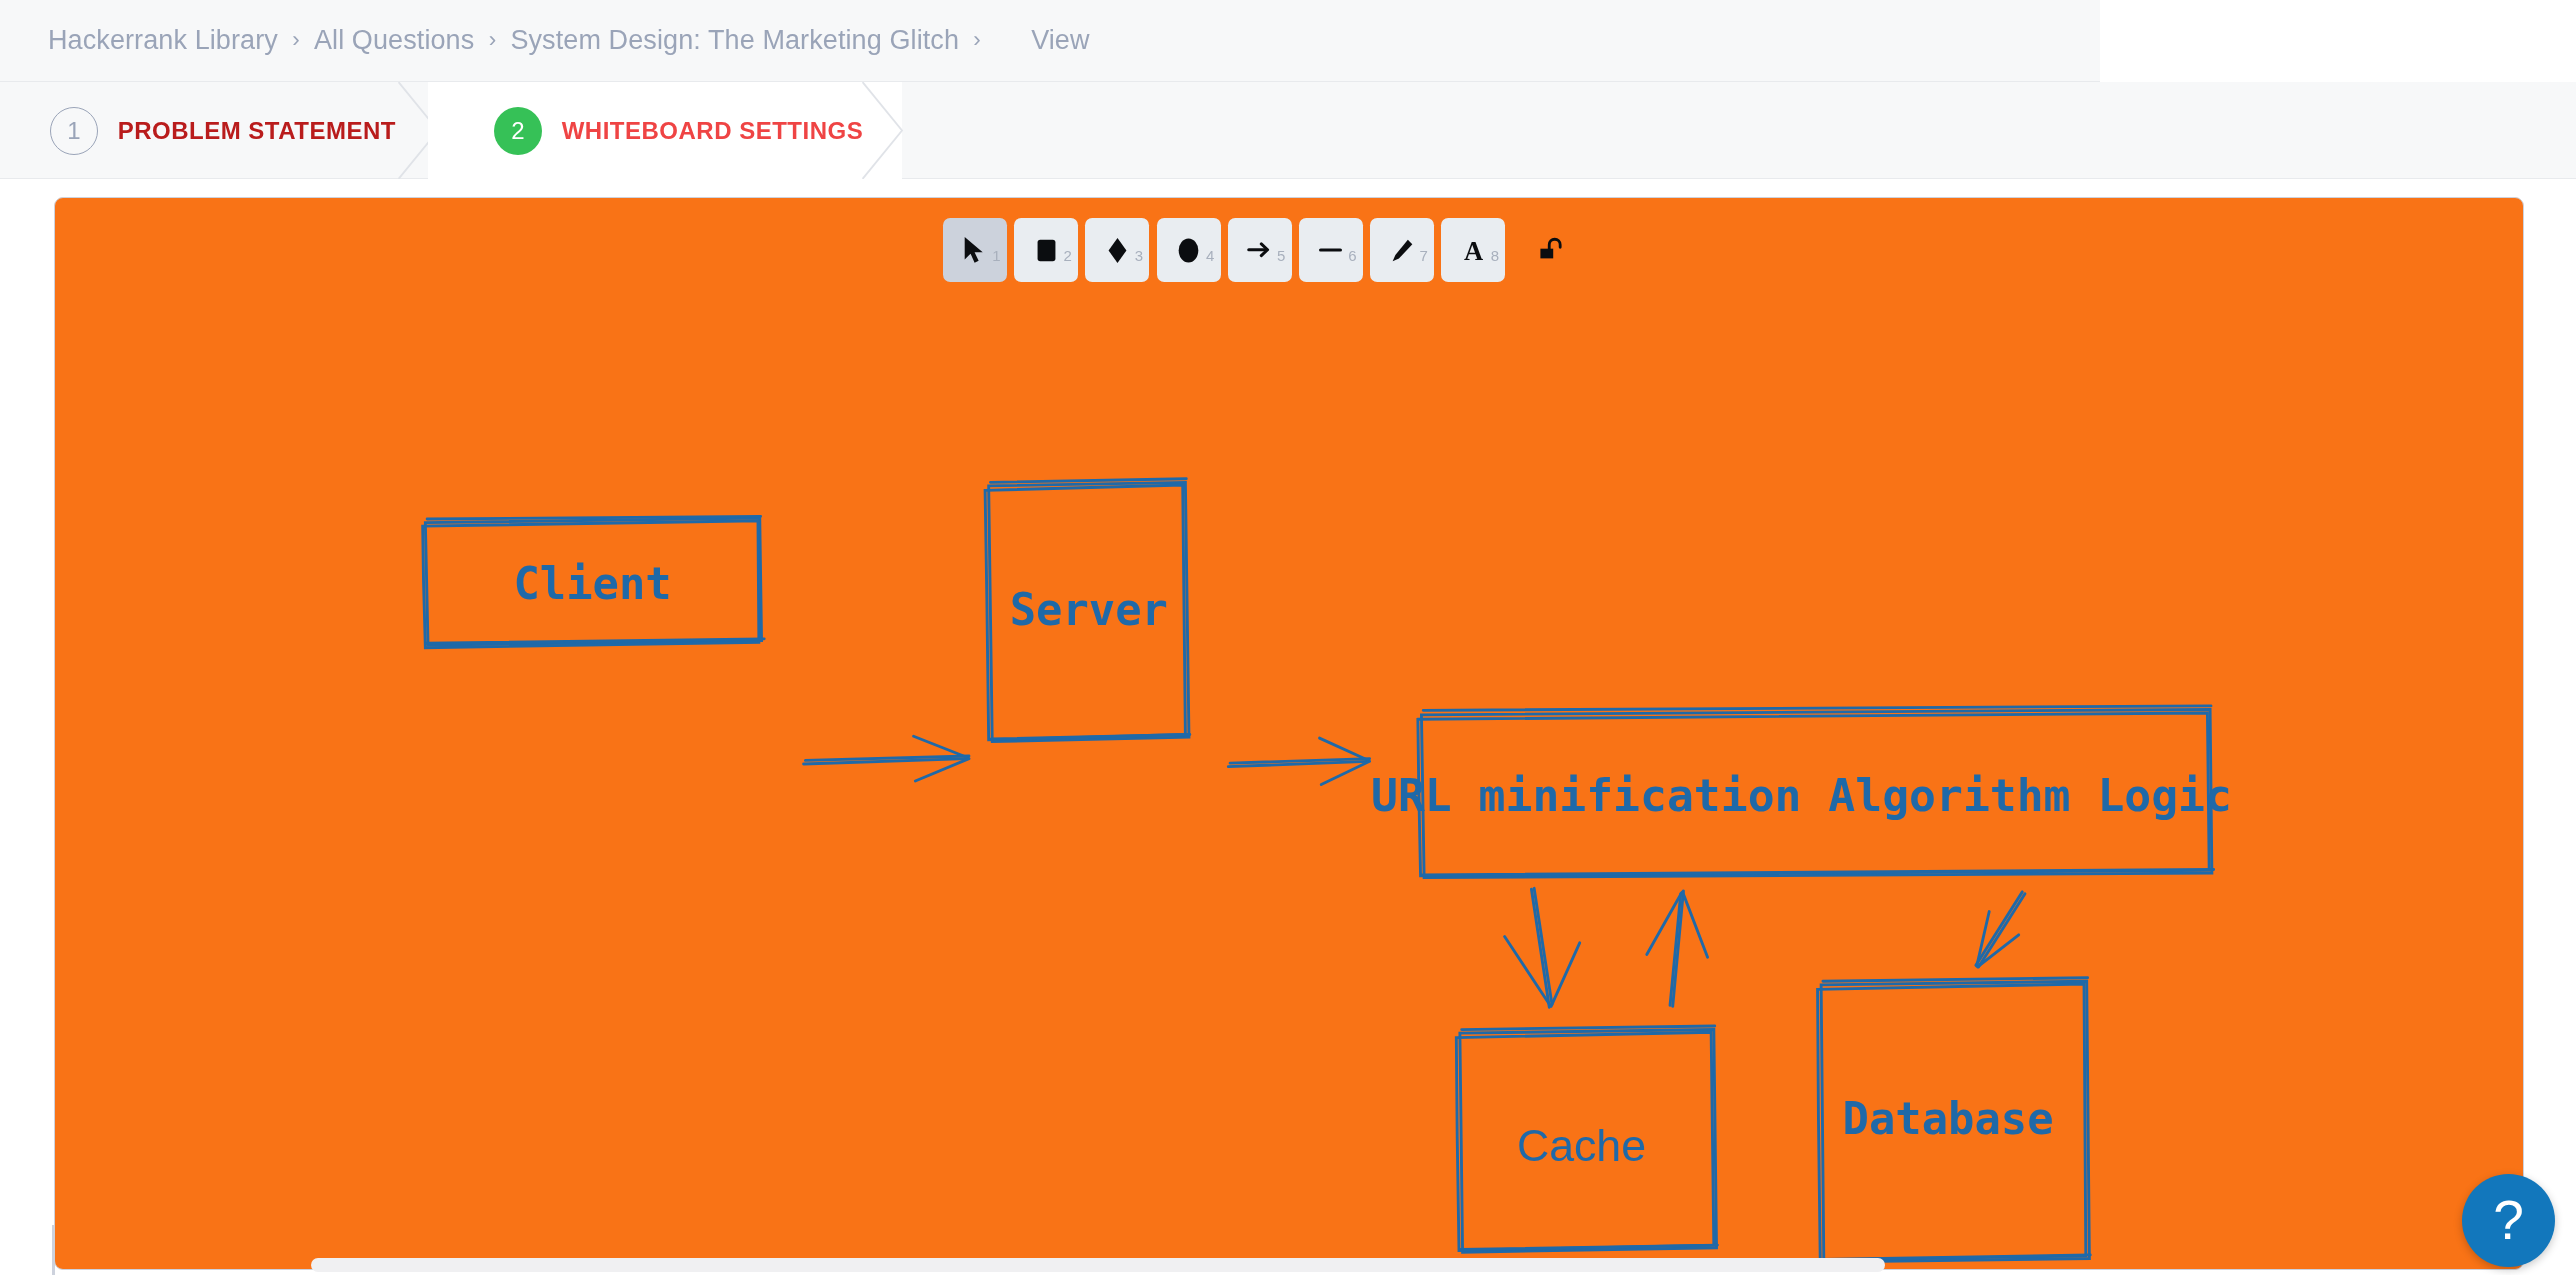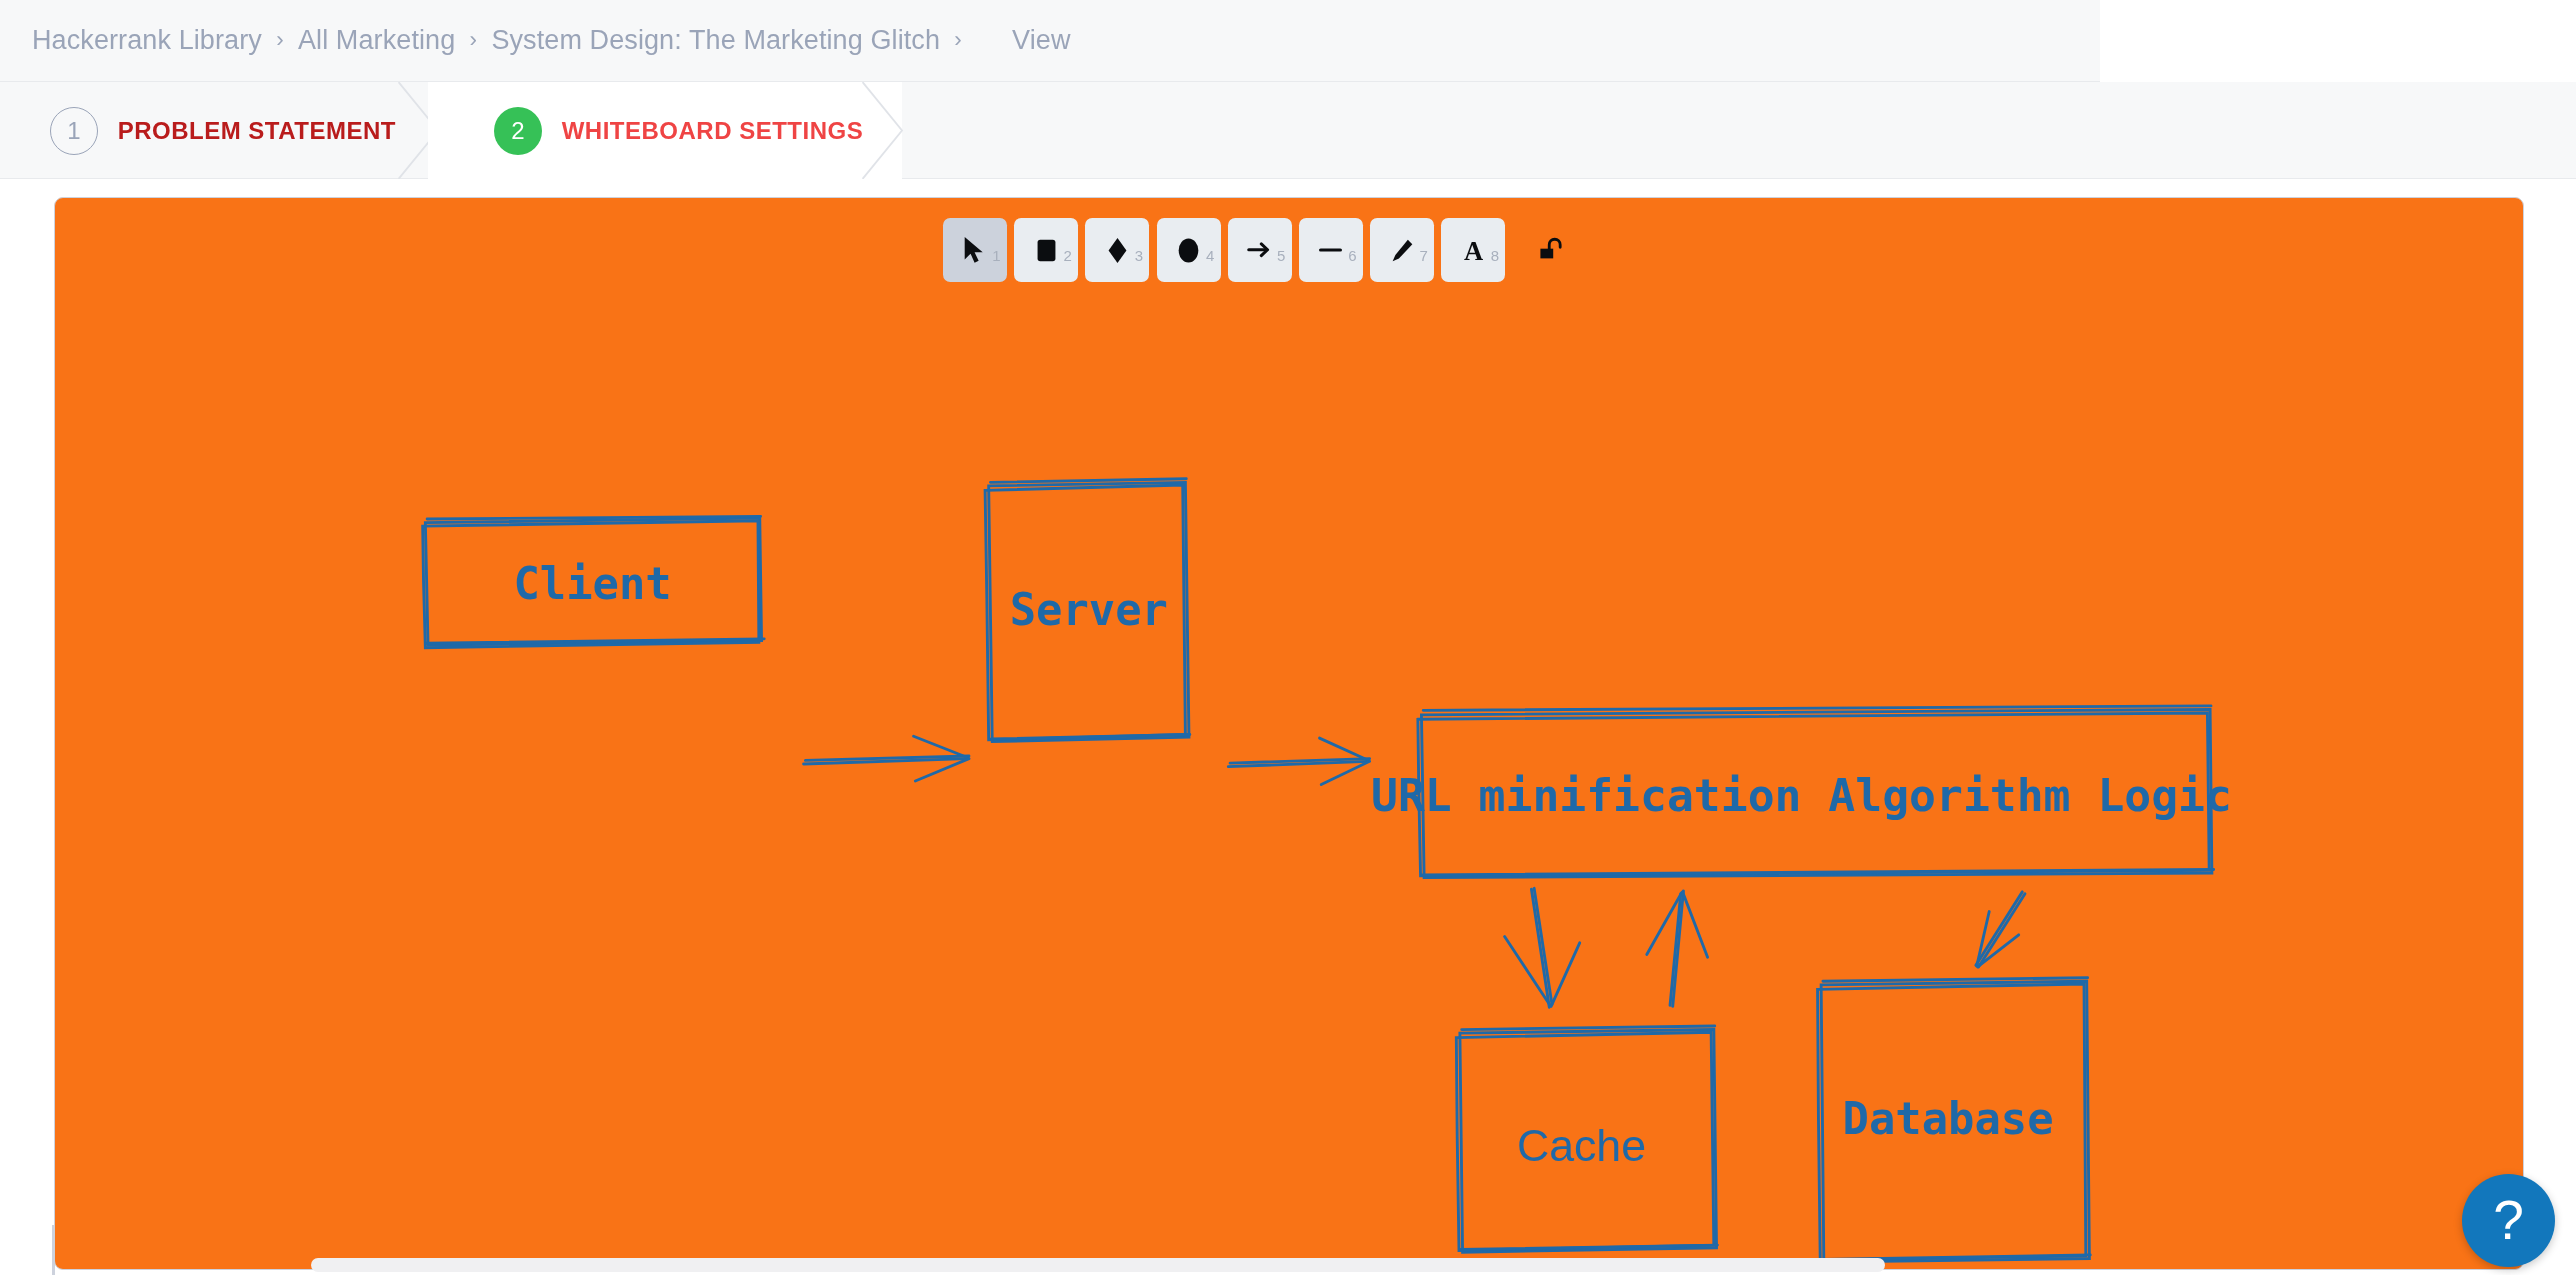--- a/index.html
+++ b/index.html
@@ -13,21 +13,21 @@
 
   
   #breadcrumb-bar {
     position: absolute;
     left: 0; top: 0;
     width: 2100px; height: 82px;
     background: #f7f8f9;
     border-bottom: 1.8px solid #e8eaed;
     display: flex;
     align-items: center;
-    padding-left: 32px;
+    padding-left: 48px;
   }
   .crumb {
     font-size: 27px;
     color: #9aa4b8;
     letter-spacing: 0.1px;
     white-space: nowrap;
   }
   .crumb-sep {
     font-size: 22.4px;
     color: #9aa4b8;
@@ -178,21 +178,21 @@
     width: 2.7px; height: 50px;
     background: #cdd2dd;
   }
 </style>
 </head>
 <body>
 
 <div id="breadcrumb-bar">
   <span class="crumb">Hackerrank Library</span>
   <span class="crumb-sep">›</span>
-  <span class="crumb">All Marketing</span>
+  <span class="crumb">All Questions</span>
   <span class="crumb-sep">›</span>
   <span class="crumb">System Design: The Marketing Glitch</span>
   <span class="crumb-sep">›</span>
   <span class="crumb crumb-last">View</span>
 </div>
 
 <div id="step-tabs">
 
   <div class="step" id="step-1">
     <span class="step-num">1</span>

